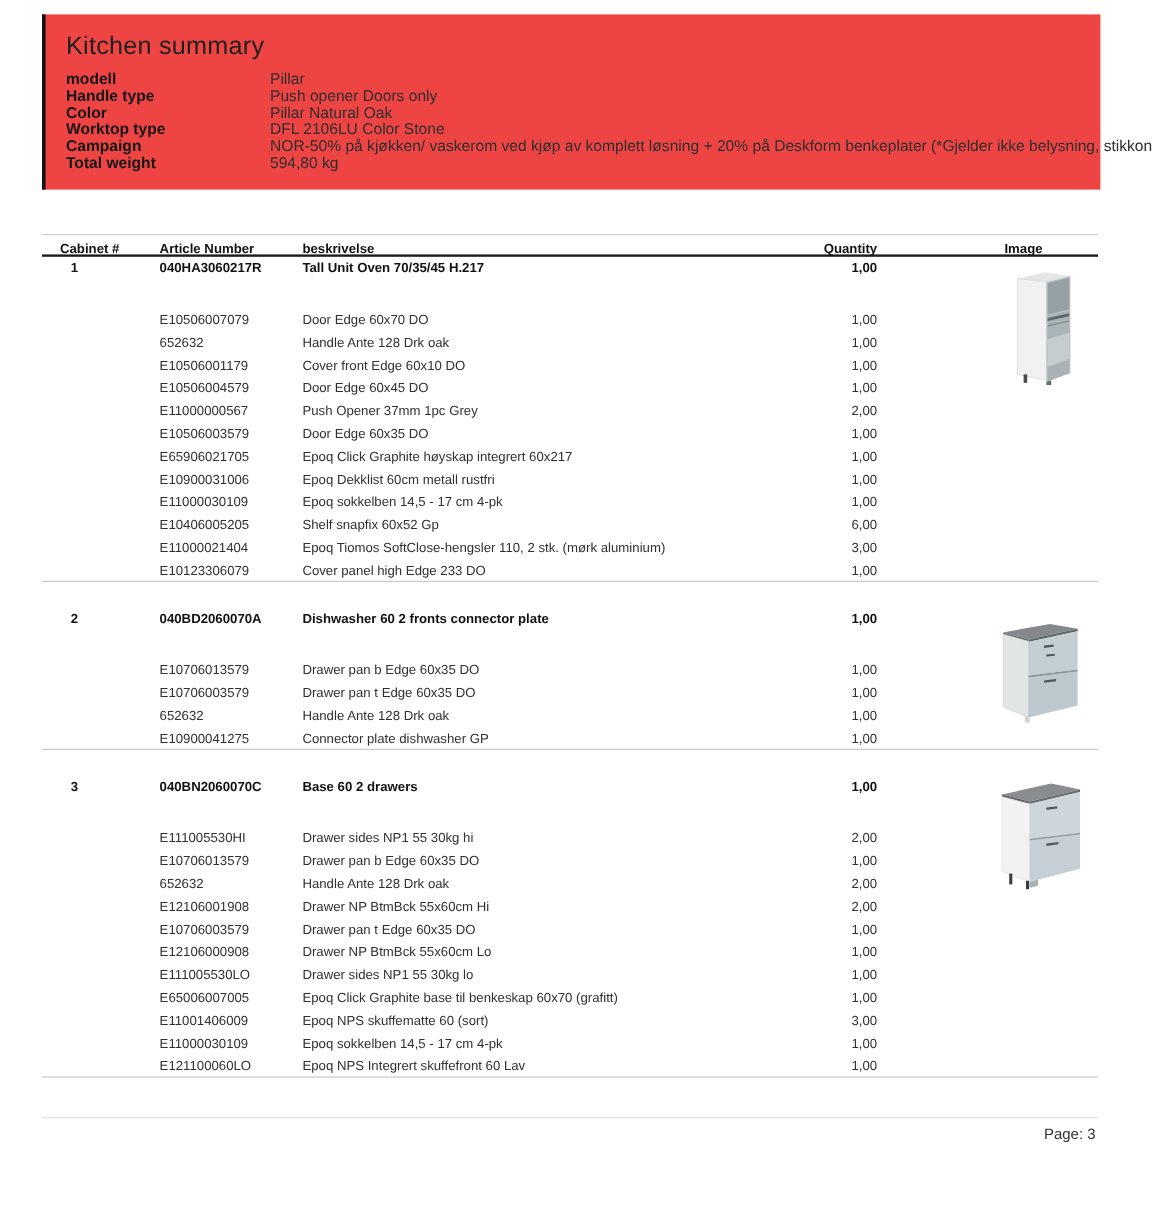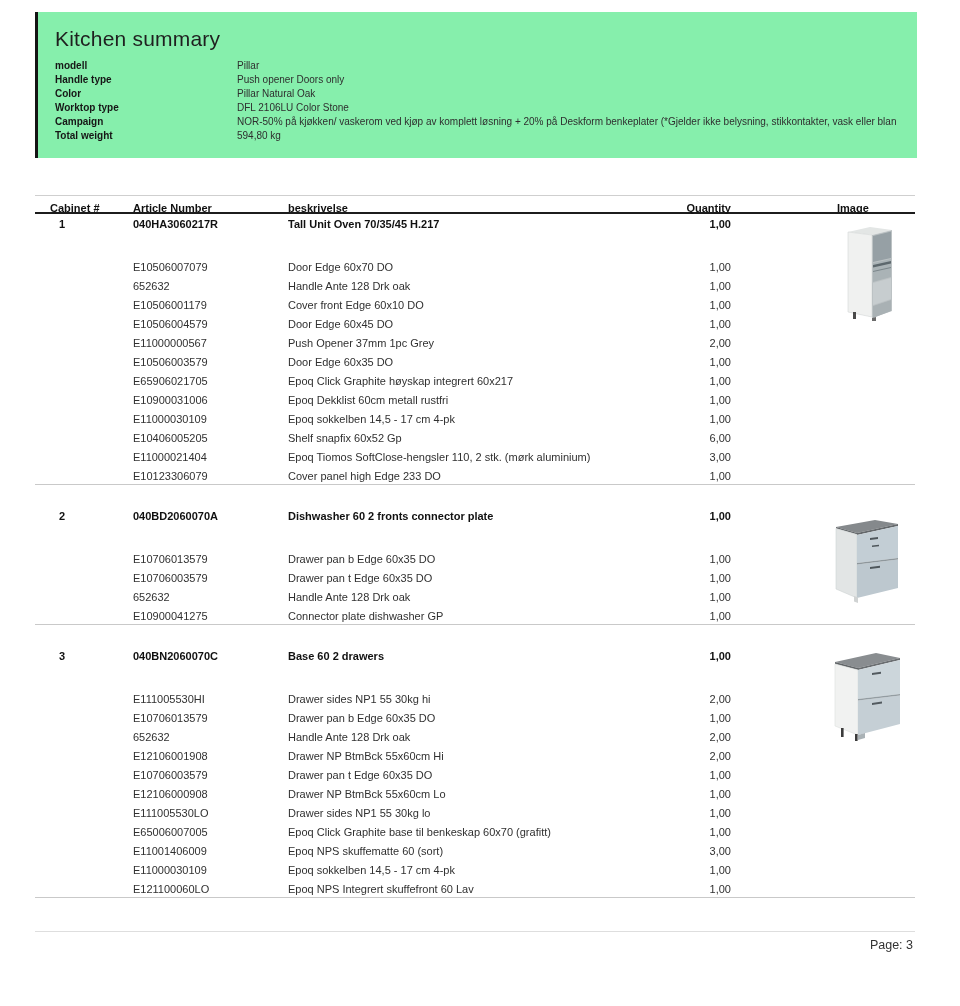--- a/index.html
+++ b/index.html
@@ -5,36 +5,36 @@
   * { margin:0; padding:0; box-sizing:border-box; }
   html,body { background:#ffffff; }
   body {
     width:960px; height:1006px; position:relative; overflow:hidden;
     font-family:"Liberation Sans","DejaVu Sans",sans-serif;
     color:#2b2b2b;
   }
   
   .summary-panel {
     position:absolute; left:35px; top:12px; width:882px; height:146px;
-    background:#86efac; border-left:3px solid #141414;
+    background:#ef4444; border-left:3px solid #141414;
     padding:13px 0 0 17px;
   }
   .summary-title { font-size:21px; font-weight:400; color:#1f1f1f; line-height:28px; letter-spacing:.2px; }
   .summary-fields { margin-top:6px; }
-  .summary-field { display:flex; line-height:14px; font-size:10px; white-space:nowrap;gap:12px; }
+  .summary-field { display:flex; line-height:14px; font-size:13px; white-space:nowrap; }
   .summary-field .flabel { width:170px; font-weight:700; color:#161616; flex:none; }
   .summary-field .fvalue { color:#2e2e2e; }
   
   .table { position:absolute; left:35px; top:195px; width:880px; font-size:11px; }
   .row { position:relative; height:19px; }
   .cell { position:absolute; top:0; white-space:nowrap; line-height:13px; }
   .c-cab   { left:24px; }
   .c-cabh  { left:15px; }
   .c-art   { left:98px; }
-  .c-desc  { left:217px;margin-left:36px; }
+  .c-desc  { left:217px; }
   .c-qty   { left:556px; width:140px; text-align:right; }
   .c-img   { left:802px; }
   .thead { position:relative; height:19px; border-top:1px solid #cfcfcf; border-bottom:2px solid #1c1c1c; }
   .thead .cell { top:6px; font-weight:700; color:#111; }
   .group { position:relative; margin-top:4px; }
   .group + .group { margin-top:25px; }
   .cab-row { font-weight:700; color:#111; }
   .items { margin-top:24px;text-decoration:underline; }
   .item-row { color:#303030; }
   .group-sep { border-top:1px solid #c9c9c9; margin-top:-5px; }

